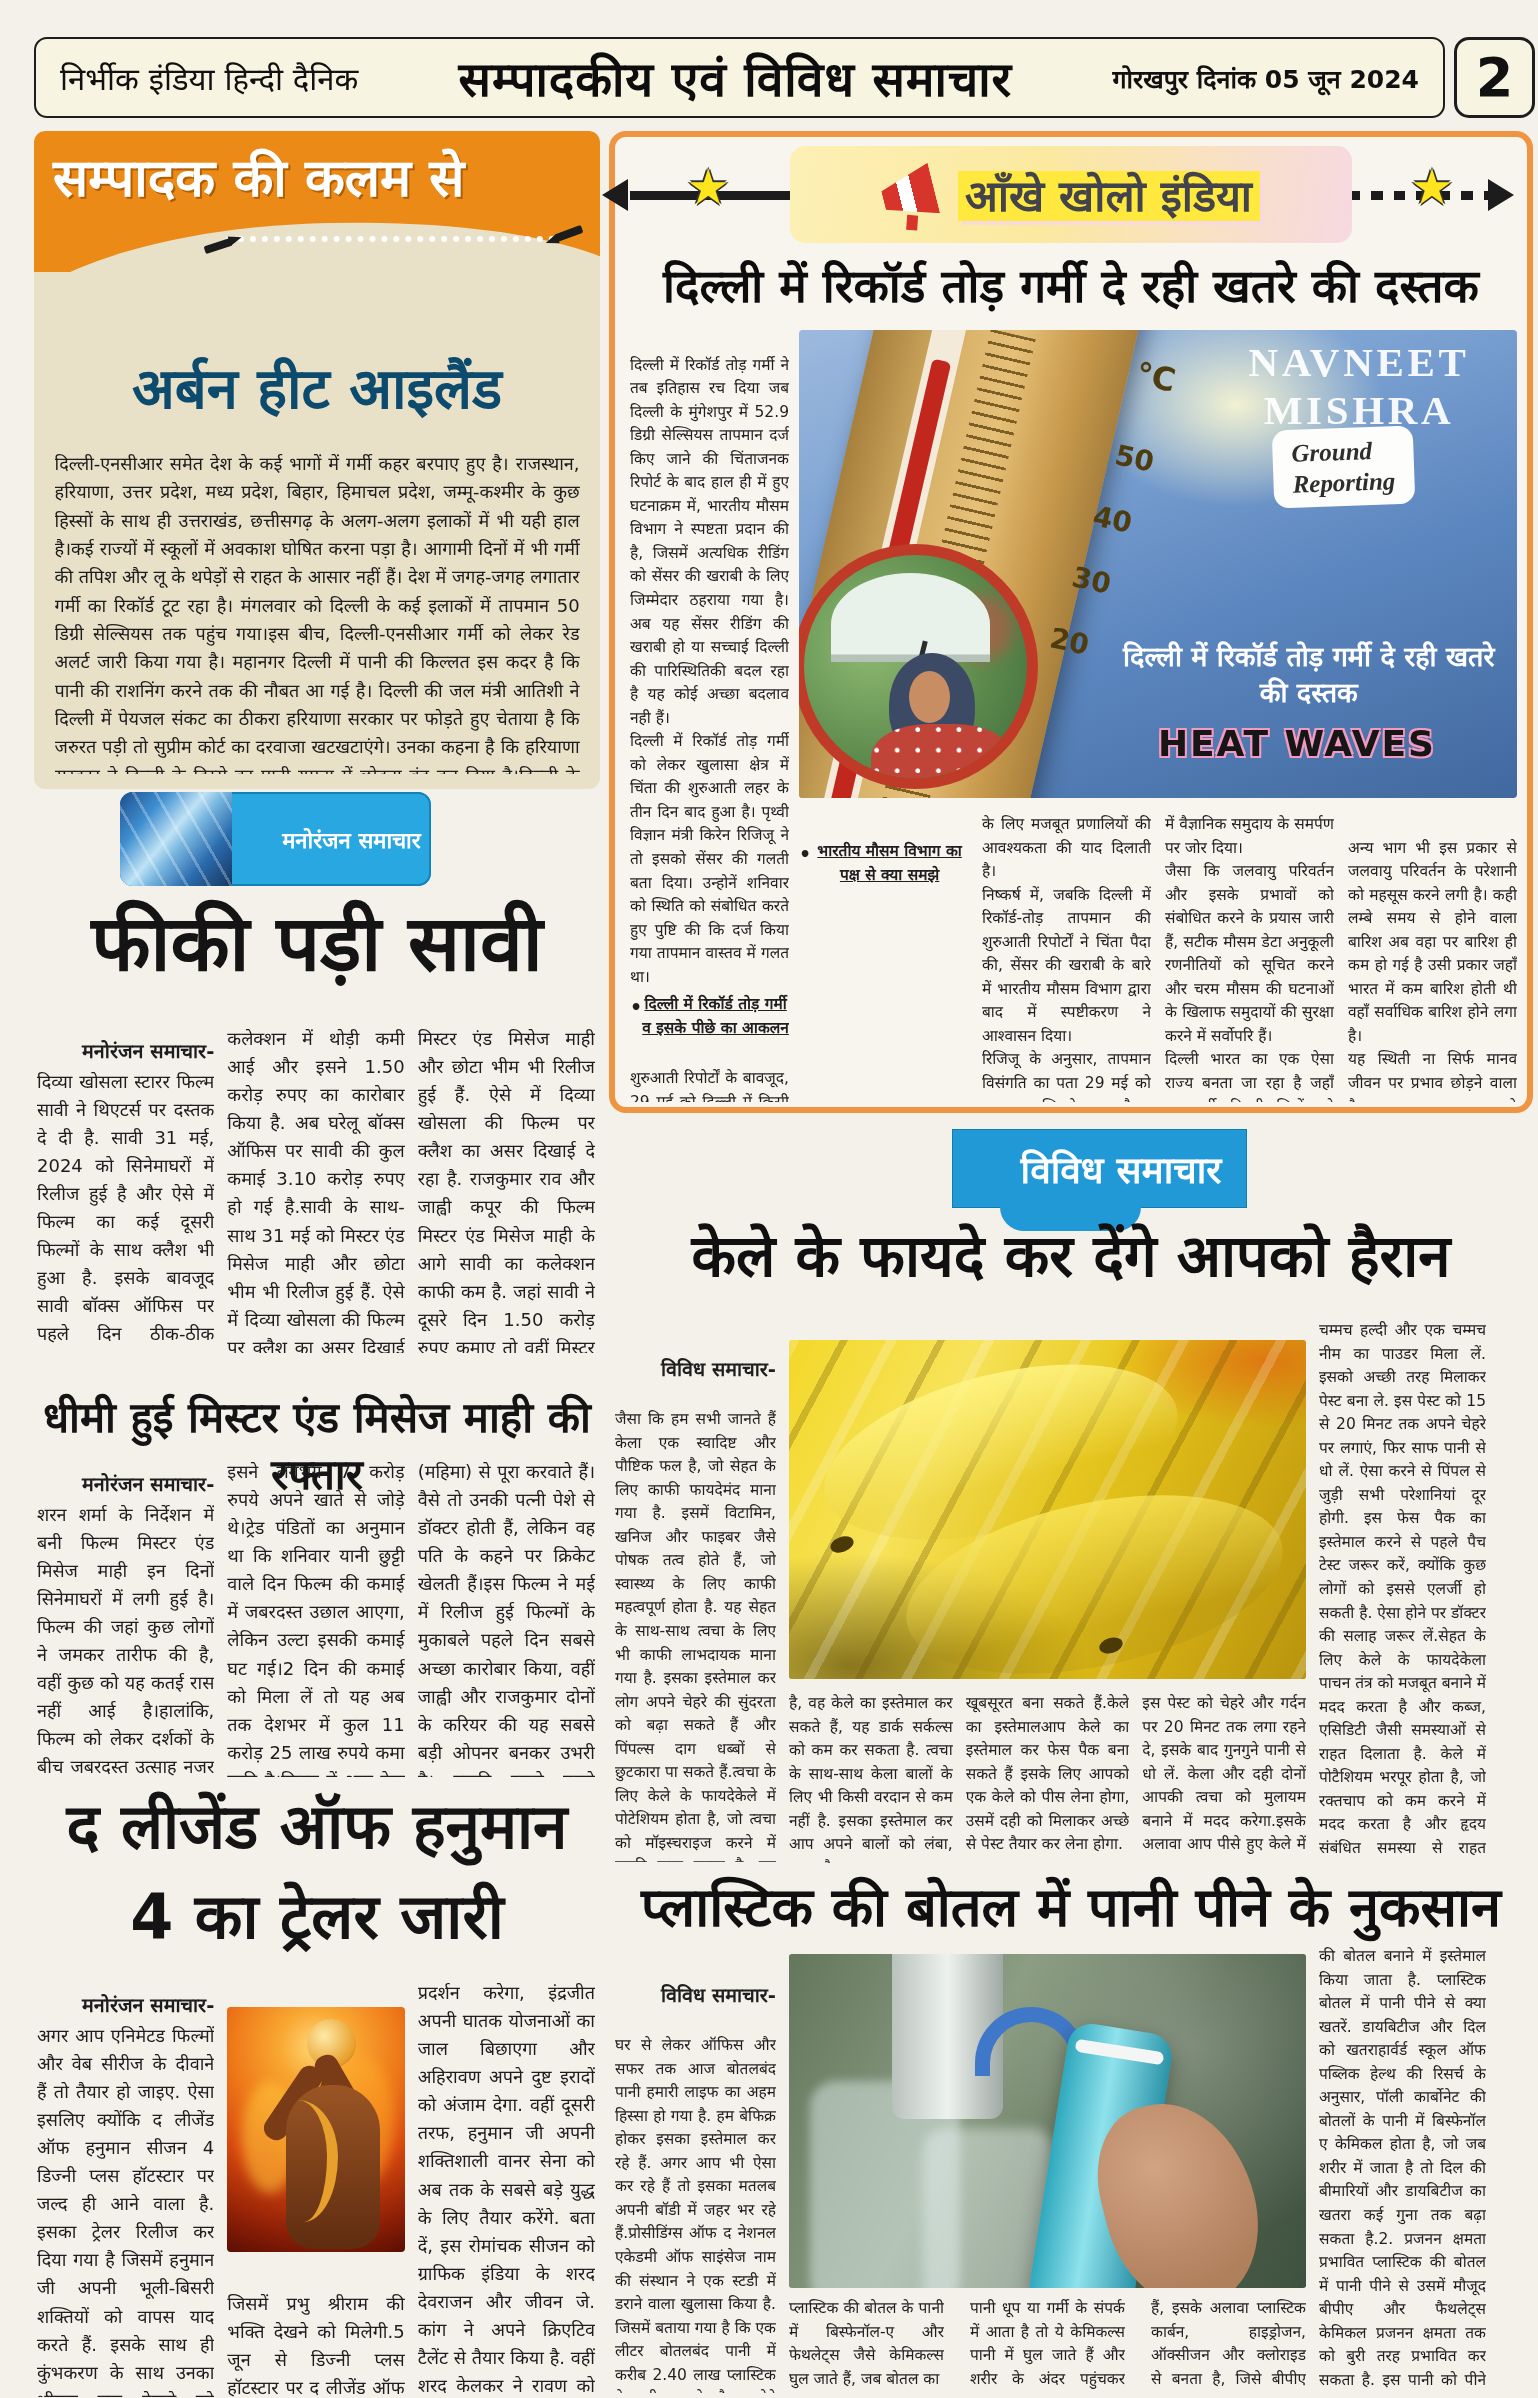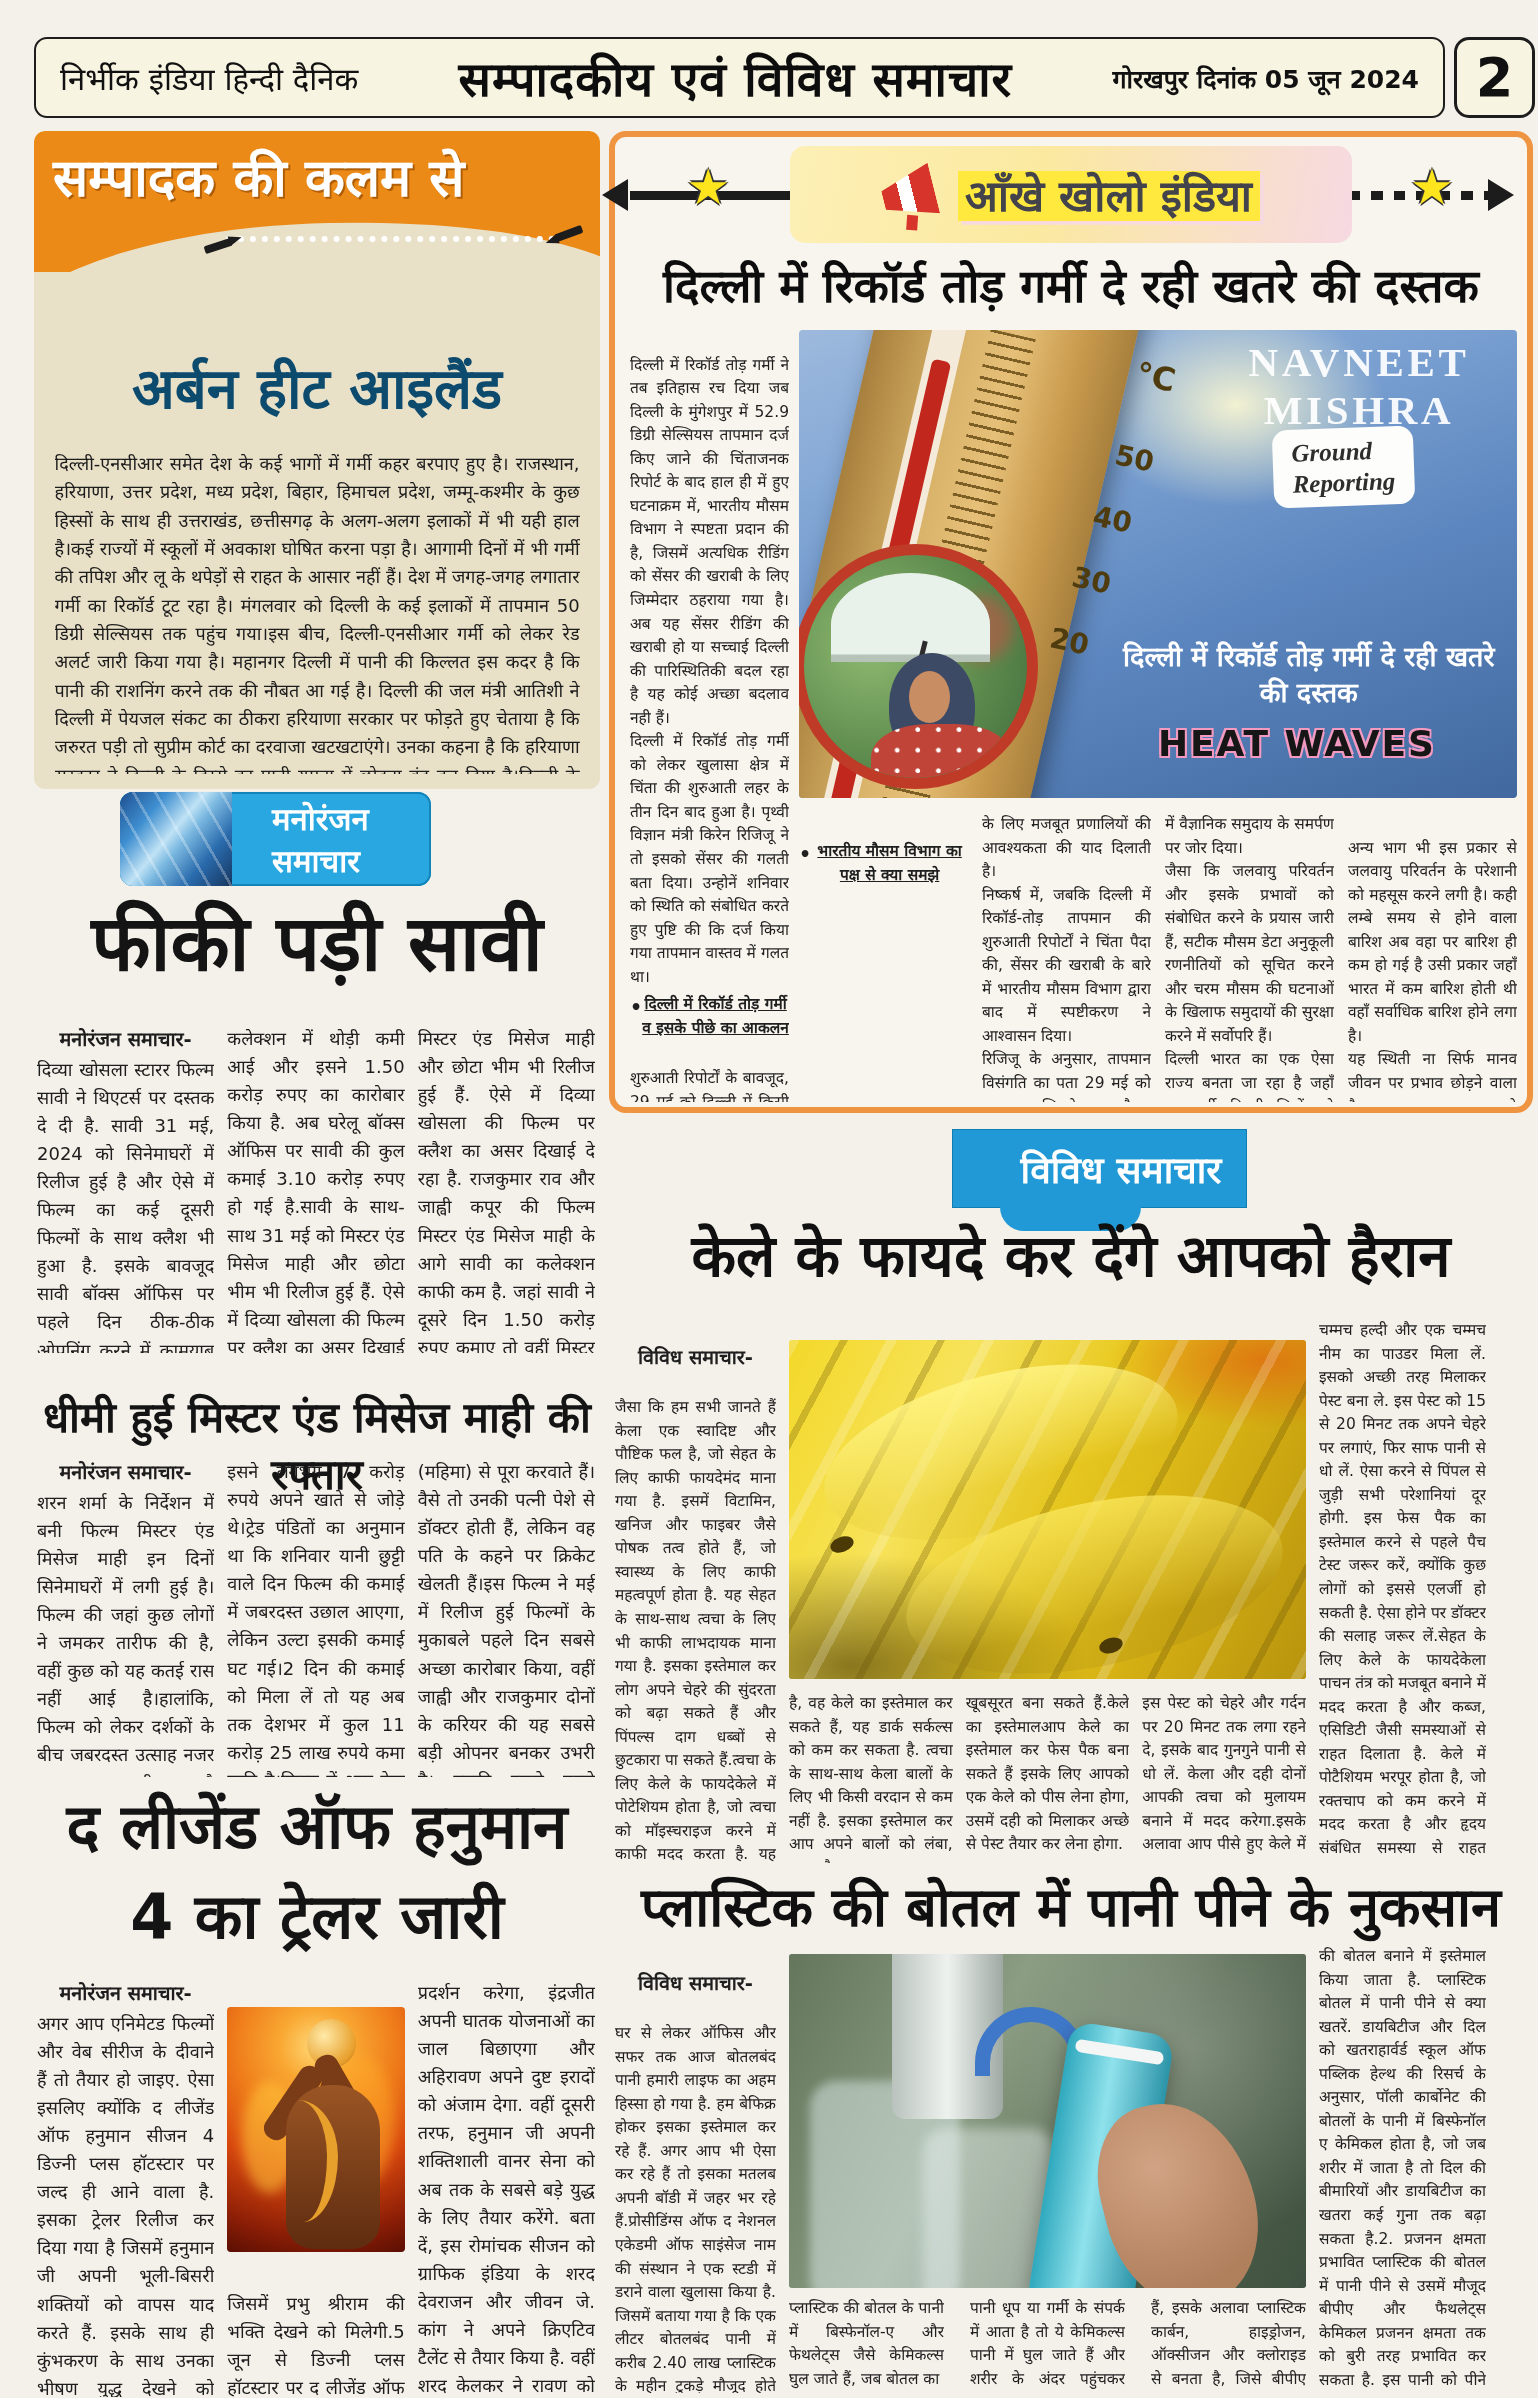--- a/index.html
+++ b/index.html
@@ -32,26 +32,26 @@
   .edit-headline { position:absolute; left:0; top:217px; width:100%; text-align:center; font-size:56px; font-weight:900; color:#0c4a6e; }
   .edit-body { position:absolute; left:20.6px; top:319px; width:525px; height:324px; font-size:18px; line-height:1.575;
                text-align:justify; color:#1c1c1c; font-weight:500; overflow:hidden; }
 
   
   .ent-badge { position:absolute; left:120px; top:792px; width:311px; height:94px; background:#29a7e1;
                border-radius:13px; display:flex; overflow:hidden; box-shadow:0 0 0 1.9px #1283b8 inset; }
   .collage { width:112px; height:100%; background:linear-gradient(130deg,#1d4e8f 0%,#3f8fd0 25%,#bfe2f5 45%,#7ab8e0 55%,#2a6bad 75%,#16365f 100%); position:relative; }
   .collage::after { content:""; position:absolute; inset:0;
         background:repeating-linear-gradient(60deg, rgba(255,255,255,.45) 0 2.8px, transparent 2.8px 19px); opacity:.6; }
-  .ent-badge .btxt { flex:1; display:flex; align-items:center; justify-content:center; font-size:31px; font-weight:800; color:#fff;padding-left:40px; }
+  .ent-badge .btxt { flex:1; display:flex; align-items:center; justify-content:center; font-size:22px; font-weight:800; color:#fff;padding-left:40px; }
 
   .saavi-headline { position:absolute; left:34px; top:888px; width:566px; text-align:center; font-size:77px; font-weight:900; color:#141414; }
   .lcols { position:absolute; display:flex; gap:13px; }
   .lcol { flex:1; font-size:18px; line-height:1.56; text-align:justify; color:#1d1d1d; font-weight:500; overflow:hidden; white-space:pre-line; }
-  .lead { display:block; text-align:center; font-weight:800; font-size:19.7px; white-space:normal; }
+  .lead { display:block; text-align:right; font-weight:800; font-size:19.7px; white-space:normal;margin-top:12px; }
   #saavi-cols { left:37px; top:1025px; width:558px; height:328px; }
   .maahi-headline { position:absolute; left:34px; top:1387px; width:566px; text-align:center; font-size:42px; font-weight:900; color:#141414; }
   #maahi-cols { left:37px; top:1458px; width:558px; height:319px; }
   .hanu-headline { position:absolute; left:34px; top:1782px; width:566px; text-align:center; font-size:62px; font-weight:900; color:#141414; line-height:1.45; }
   #hanu-cols { left:37px; top:1979px; width:558px; height:418px; }
 
   
   .hanu-art { position:relative; width:100%; height:245px; border-radius:3.7px; overflow:hidden; margin-bottom:9.4px;
       background:radial-gradient(circle at 50% 16%, #ffd978 0%, #f9a833 16%, #ef7c1a 36%, #d8480e 58%, #8e1f06 84%, #5a0e03 100%); }
   .hanu-art .fl { position:absolute; border-radius:50%; filter:blur(5.6px); }

